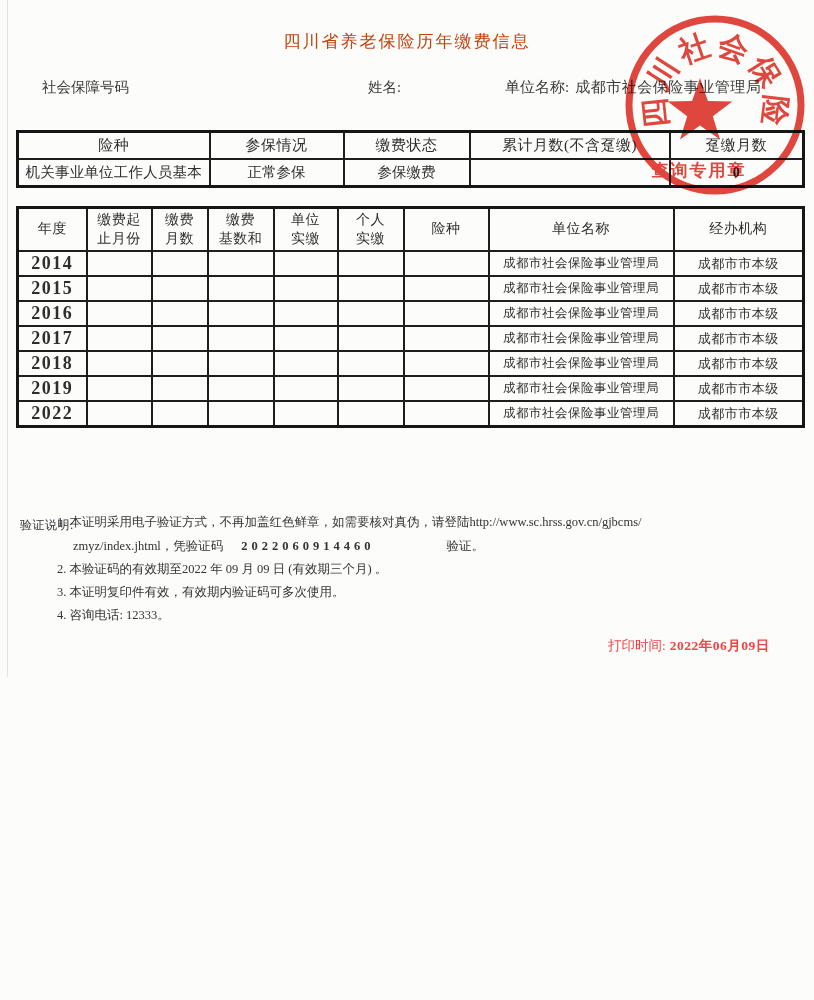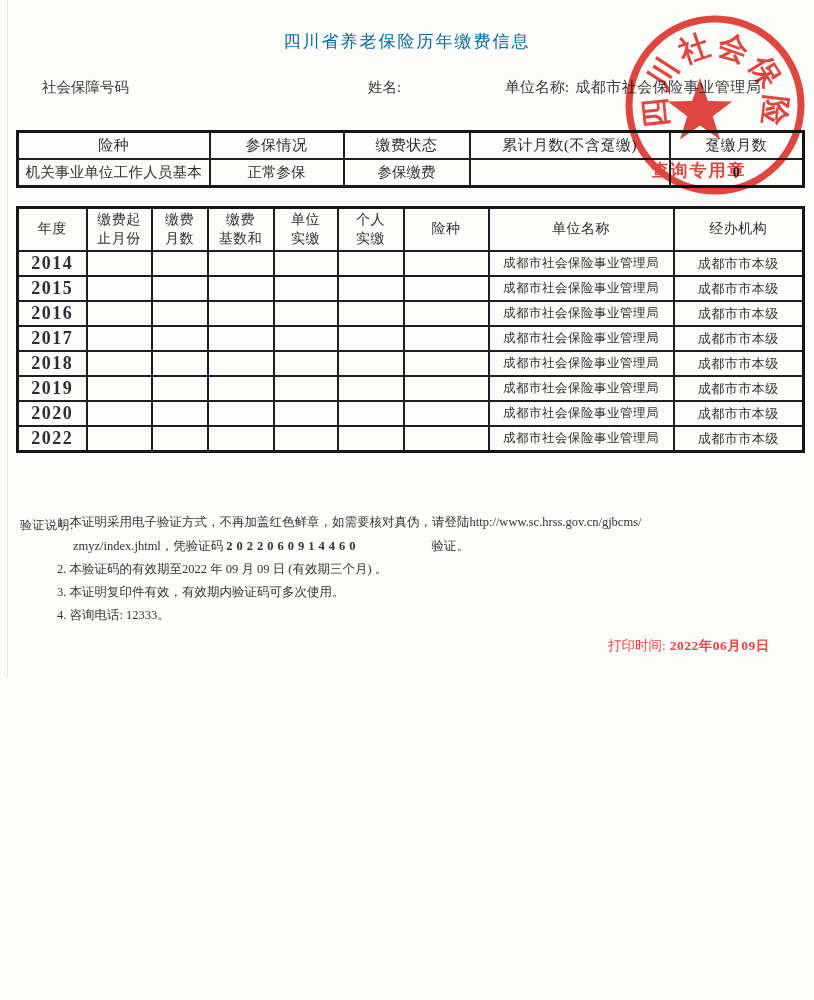--- a/index.html
+++ b/index.html
@@ -5,21 +5,21 @@
   html,body{margin:0;padding:0;}
   body{
     width:814px;height:1000px;position:relative;overflow:hidden;
     background:#fcfcfb;
     font-family:"Liberation Serif","DejaVu Serif",serif;
     color:#2e2e2e;
   }
   .page-edge{position:absolute;left:7px;top:0;width:1px;height:677px;background:#e4e4e2;}
   .doc-title{
     position:absolute;left:0;top:30px;width:814px;text-align:center;
-    font-size:17px;letter-spacing:2px;color:#0369a1;
+    font-size:17px;letter-spacing:2px;color:#c2410c;
   }
   .fields{position:absolute;top:78px;left:0;width:814px;font-size:14.5px;color:#3a3a3a;}
   .fld-ssn{position:absolute;left:42px;top:0;}
   .fld-name{position:absolute;left:368px;top:0;}
   .fld-unit{position:absolute;left:505px;top:0;font-size:15px;white-space:nowrap;}
   .fld-unit .val{margin-left:6px;letter-spacing:0.5px;}
 
   table.tbl{border-collapse:collapse;table-layout:fixed;background:transparent;}
   table.tbl{border:3px solid #161616;}
   table.tbl td,table.tbl th{border:2px solid #1e1e1e;padding:0 3px;overflow:hidden;
@@ -39,21 +39,21 @@
   .detail td.unit{letter-spacing:0.5px;}
 
   .notes{position:absolute;left:0;top:0;width:814px;font-size:12.5px;color:#333;}
   .notes .lbl{position:absolute;left:20px;top:517px;font-size:12px;letter-spacing:0.5px;}
   .note-line{position:absolute;left:57px;width:748px;white-space:nowrap;}
   .nl1{top:514px;}
   .nl1b{top:538px;left:73px;}
   .nl2{top:561px;}
   .nl3{top:584px;}
   .nl4{top:607px;font-family:Liberation Serif, serif;}
-  .code{font-weight:bold;letter-spacing:4px;margin-left:3px;}
+  .code{font-weight:bold;letter-spacing:4px;margin-left:18px;}
   .verify-suffix{margin-left:72px;}
 
   .print-line{position:absolute;left:608px;top:637px;font-size:13.5px;white-space:nowrap;color:#ef4444;}
   .print-line .val{font-weight:bold;margin-left:4px;letter-spacing:0.5px;}
 
   .stamp-svg{position:absolute;left:0;top:0;width:814px;height:215px;
     pointer-events:none;mix-blend-mode:multiply;opacity:0.9;}
 </style>
 </head>
 <body>
@@ -195,31 +195,20 @@
         <td></td>
         <td></td>
         <td></td>
         <td></td>
         <td></td>
         <td></td>
         <td class="unit">成都市社会保险事业管理局</td>
         <td class="agency">成都市市本级</td>
       </tr>
 
-      <tr>
-        <td class="year">2020</td>
-        <td></td>
-        <td></td>
-        <td></td>
-        <td></td>
-        <td></td>
-        <td></td>
-        <td class="unit">成都市社会保险事业管理局</td>
-        <td class="agency">成都市市本级</td>
-      </tr>
 
 
       <tr>
         <td class="year">2022</td>
         <td></td>
         <td></td>
         <td></td>
         <td></td>
         <td></td>
         <td></td>

